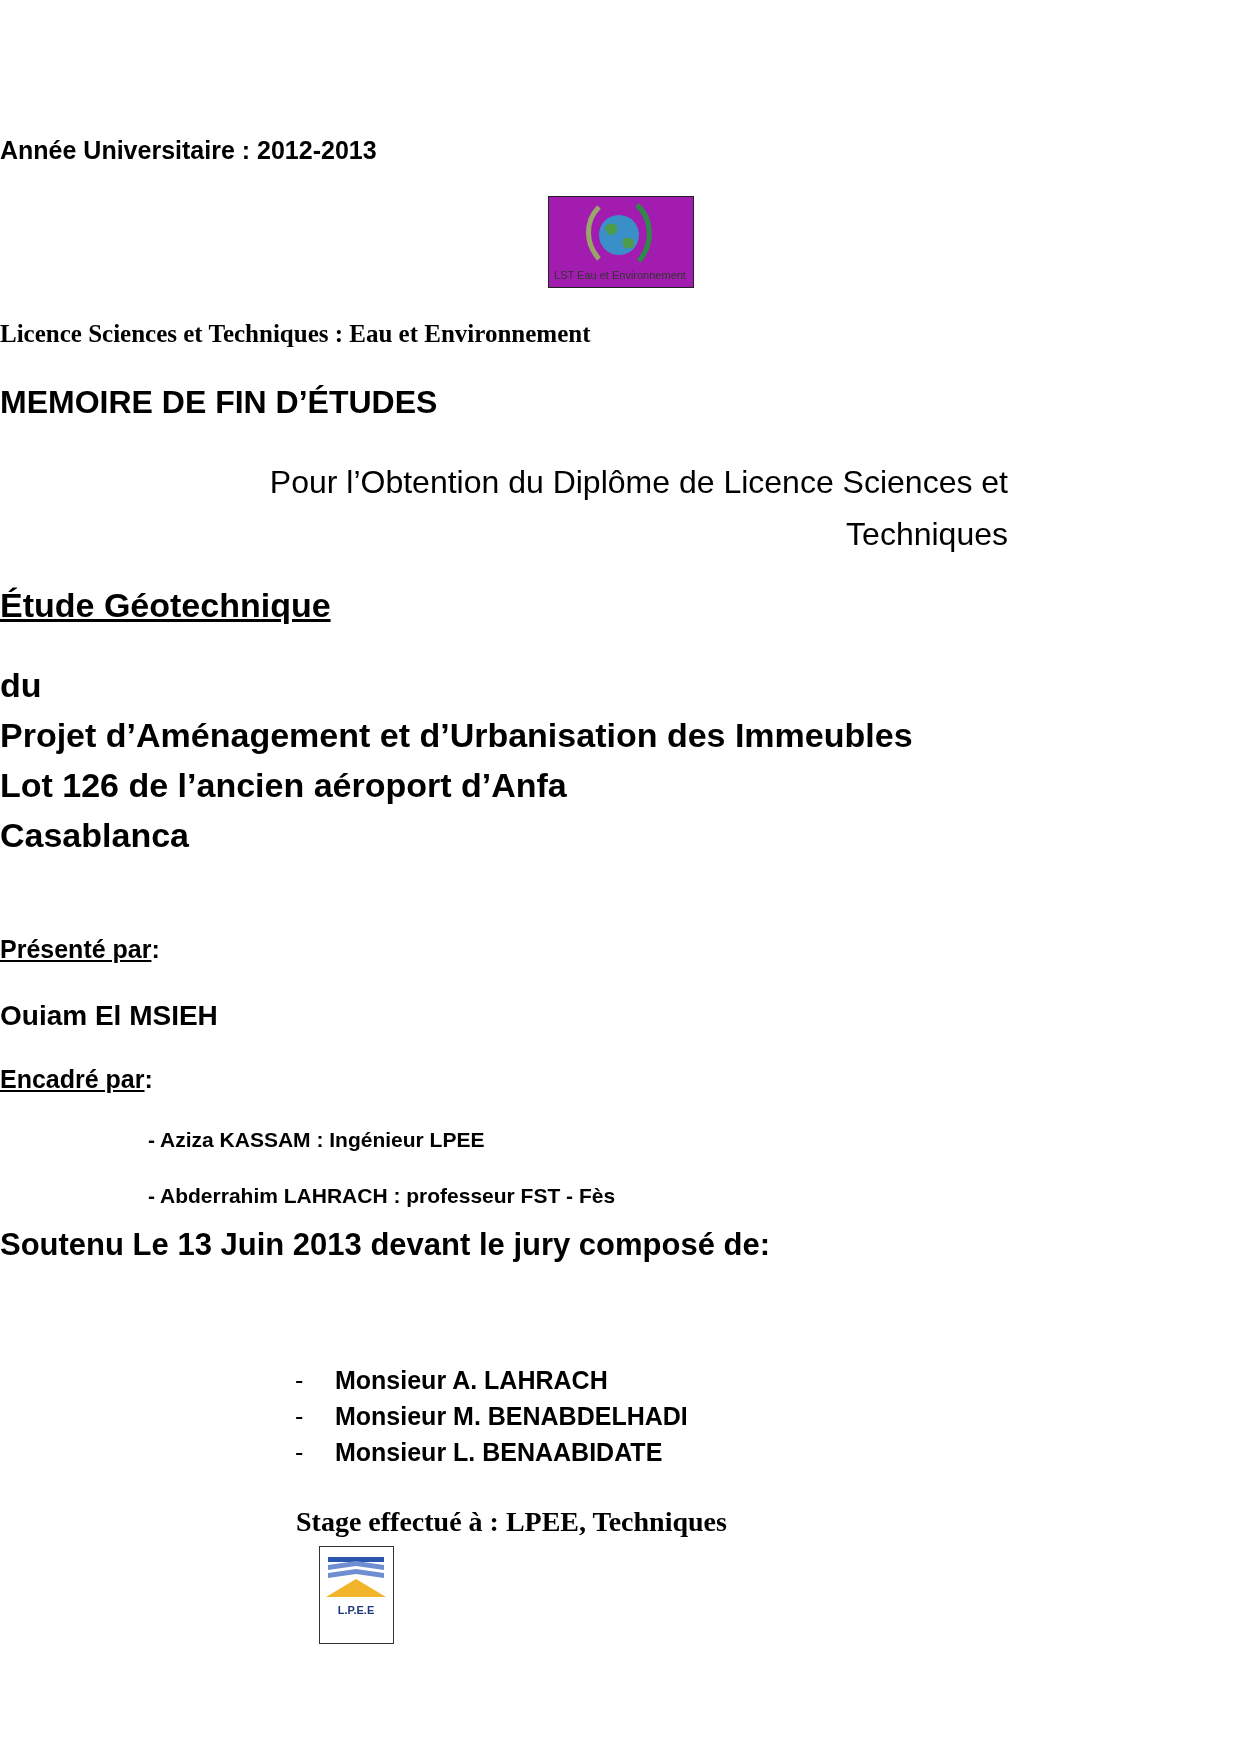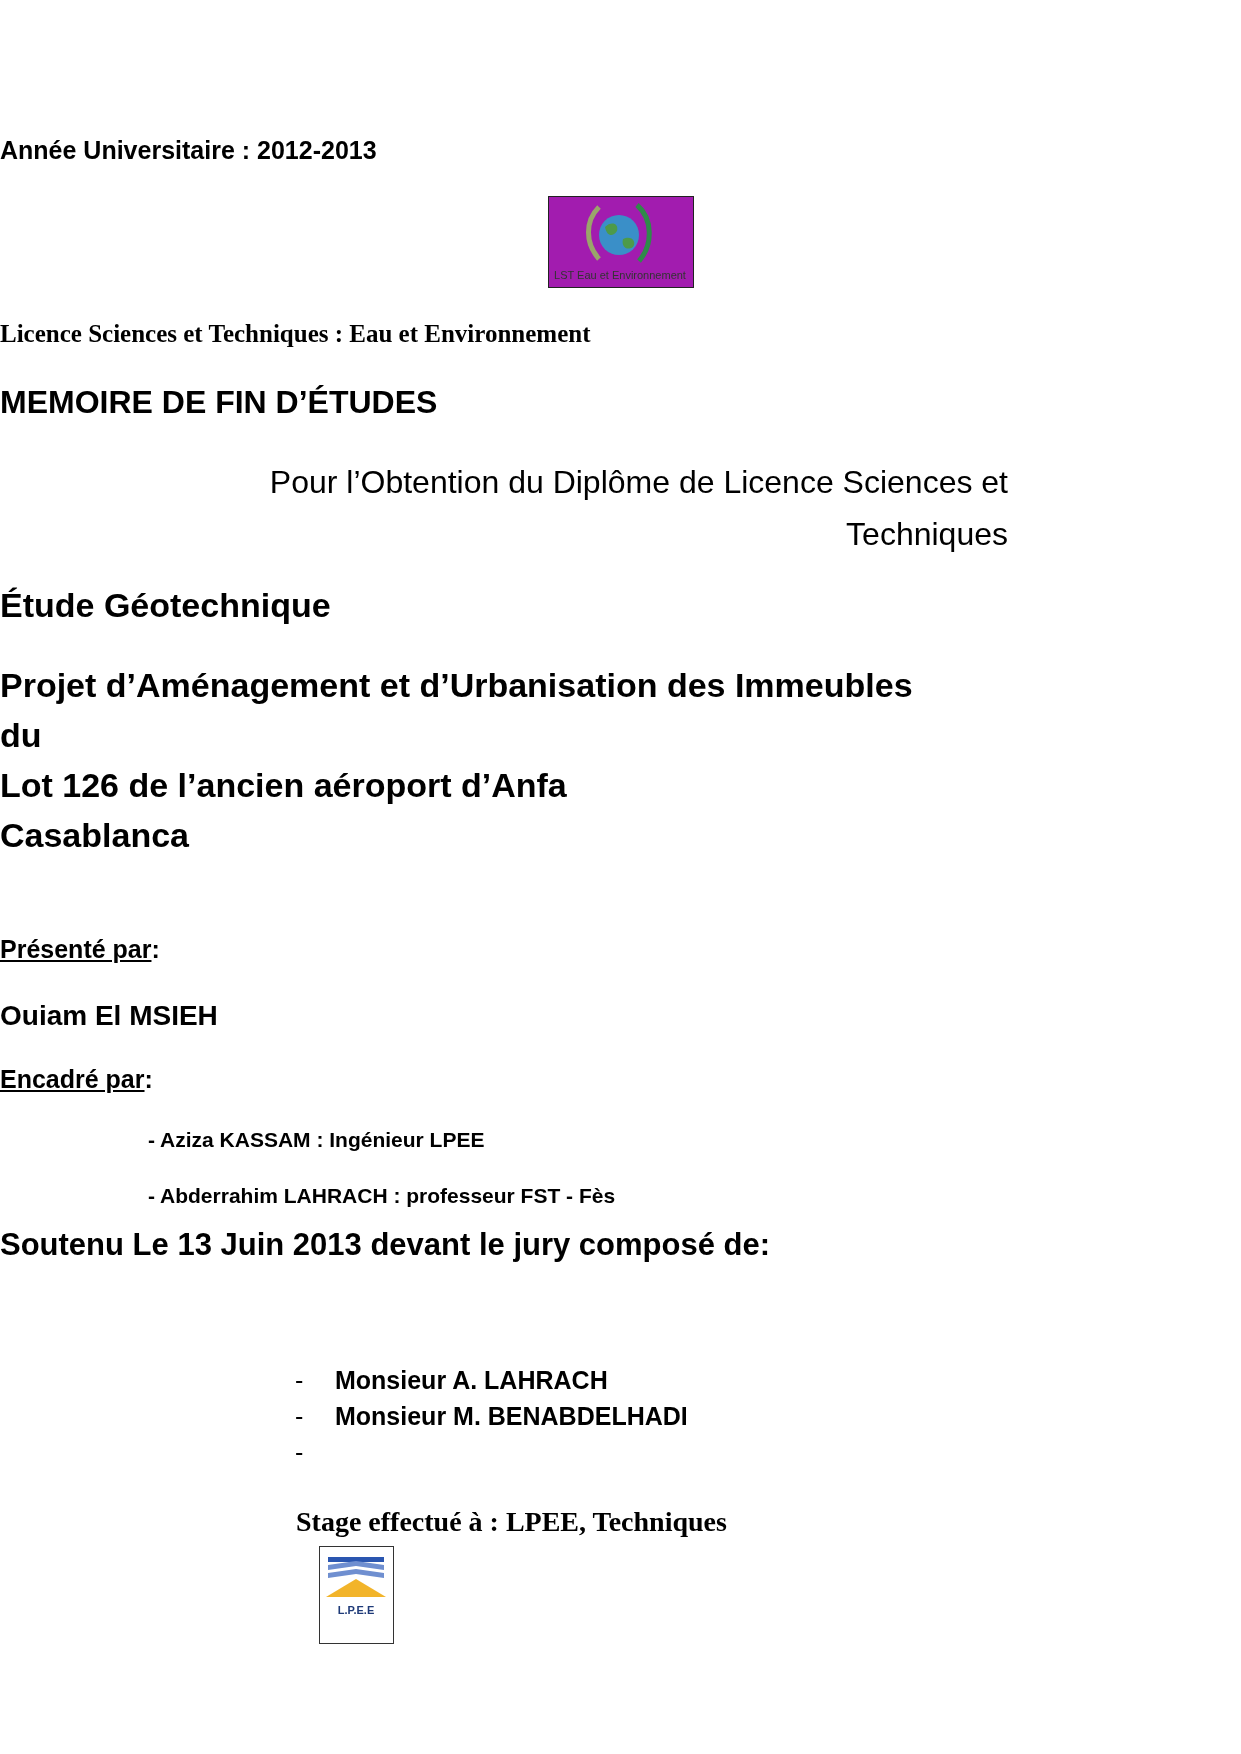--- a/index.html
+++ b/index.html
@@ -7,21 +7,21 @@
          font-family: "Liberation Sans", "DejaVu Sans", sans-serif; color: #000; }
   .abs { position: absolute; }
   .center { left: 0; width: 1241px; text-align: left; }
   .b { font-weight: bold; }
   .u { text-decoration: underline; }
   #annee { top: 136px; font-size: 25px; }
   #logo-lst { left: 548px; top: 196px; width: 146px; height: 92px; border: 1.5px solid #222; box-sizing: border-box; background:#a21caf; }
   #licence { top: 320px; font-size: 25px; font-family: Liberation Serif, serif; }
   #memoire { top: 384px; font-size: 32px; }
   #pour { top: 456px; font-size: 32px; line-height: 52px; font-weight: normal; }
-  #etude { top: 586px; font-size: 34px; }
+  #etude { top: 586px; font-size: 34px; text-decoration: underline; }
   #projet { top: 660px; font-size: 34px; line-height: 50px; }
   #presente { top: 935px; font-size: 25px; }
   #auteur { top: 1000px; font-size: 28px; }
   #encadre { top: 1065px; font-size: 25px; }
   .enc { left: 148px; font-size: 21px; font-weight: bold; }
   #enc0 { top: 1128px; }
   #enc1 { top: 1184px; }
   #soutenu { top: 1202px; font-size: 31px; margin-top: 25px; }
   .jury { left: 295px; font-size: 25px; font-weight: bold; height: 36px; display: flex; }
   .jury .dash { width: 40px; font-weight: normal; }
@@ -44,22 +44,22 @@
     <text x="71" y="82" text-anchor="middle" font-size="11" font-family="Liberation Sans, sans-serif" fill="#333">LST Eau et Environnement</text>
   </svg>
 </div>
 
 <div class="abs center b" id="licence">Licence Sciences et Techniques : Eau et Environnement</div>
 <div class="abs center b" id="memoire">MEMOIRE DE FIN D’ÉTUDES</div>
 <div class="abs" id="pour" style="left:208px;width:800px;text-align:right;">Pour l’Obtention du Diplôme de Licence Sciences et Techniques</div>
 <div class="abs center b" id="etude">Étude Géotechnique</div>
 
 <div class="abs center b" id="projet">
+  <div>du</div>
   <div>Projet d’Aménagement et d’Urbanisation des Immeubles</div>
-  <div>du</div>
   <div>Lot 126 de l’ancien aéroport d’Anfa</div>
   <div>Casablanca</div>
 </div>
 
 <div class="abs center b" id="presente">
   <span class="u">Présenté par</span><span>:</span>
 </div>
 <div class="abs center b" id="auteur">Ouiam El MSIEH</div>
 
 <div class="abs center b" id="encadre">
@@ -73,20 +73,21 @@
 <div class="abs jury" id="j0">
   <span class="dash">-</span>
     <span>Monsieur A. LAHRACH</span>
 </div>
 <div class="abs jury" id="j1">
   <span class="dash">-</span>
     <span>Monsieur M. BENABDELHADI</span>
 </div>
 <div class="abs jury" id="j2">
   <span class="dash">-</span>
+    <span>Monsieur L. BENAABIDATE</span>
 </div>
 
 <div class="abs" id="stage">Stage effectué à : LPEE, Techniques</div>
 
 <div class="abs" id="logo-lpee">
   <svg width="72" height="79" viewBox="0 0 72 79">
     <rect x="8" y="10" width="56" height="5" fill="#2a56b0"></rect>
     <polygon points="8,18 36,14 64,18 64,23 36,19 8,23" fill="#6f8fd0"></polygon>
     <polygon points="8,26 36,22 64,26 64,31 36,27 8,31" fill="#6f8fd0"></polygon>
     <polygon points="6,50 36,32 66,50" fill="#f2b42a"></polygon>

